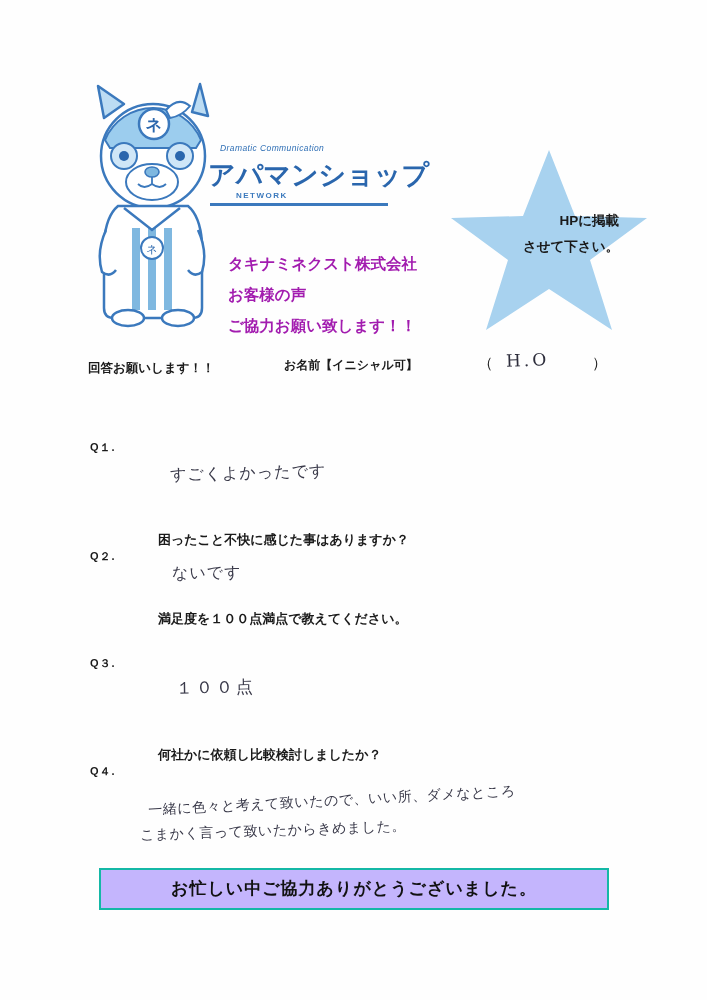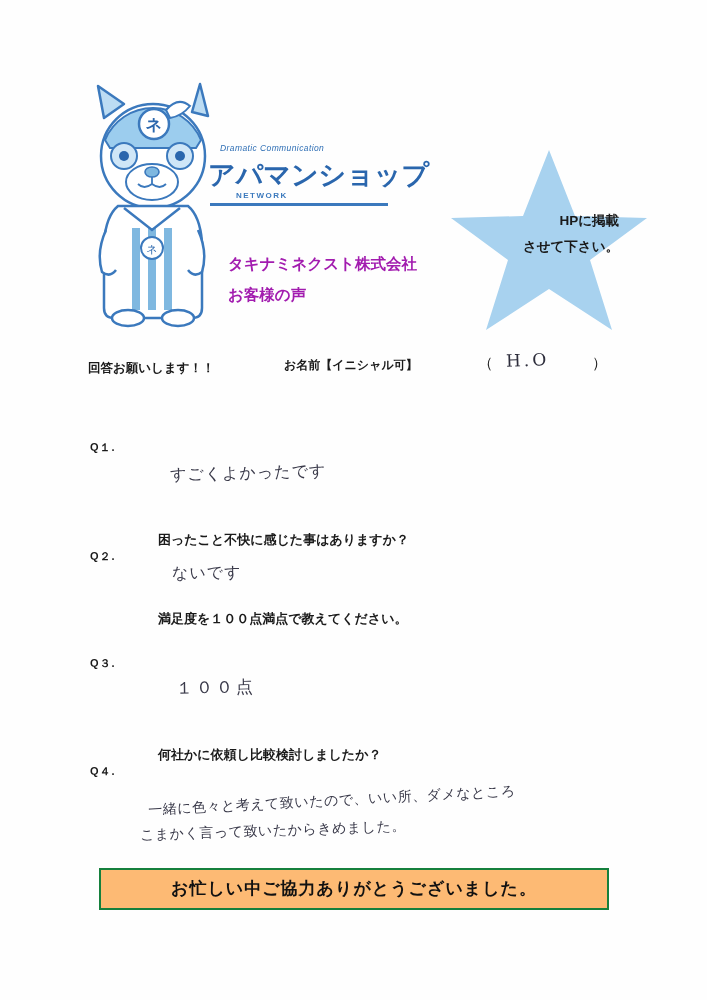--- a/index.html
+++ b/index.html
@@ -216,22 +216,22 @@
     transform: rotate(-2deg);
   }
 
   
   .footer-box {
     position: absolute;
     left: 99px;
     top: 868px;
     width: 510px;
     height: 42px;
-    border: 2px solid #15803d;
-    background: #fdba74;
+    border: 2px solid #14b8a6;
+    background: #c4b5fd;
     box-sizing: border-box;
   }
   .footer-text {
     position: absolute;
     left: 0; top: 0;
     width: 506px;
     height: 38px;
     line-height: 38px;
     text-align: center;
     font-size: 17px;
@@ -301,20 +301,21 @@
     </svg>
     <div class="star-text">
       <div>HPに掲載</div>
       <div>させて下さい。</div>
     </div>
   </div>
 
   <div class="company-block">
     <div>タキナミネクスト株式会社</div>
     <div>お客様の声</div>
+    <div>ご協力お願い致します！！</div>
   </div>
 
   <div class="answer-request">回答お願いします！！</div>
   <div class="name-label">お名前【イニシャル可】</div>
   <div class="name-paren-l">（</div>
   <div class="name-paren-r">）</div>
   <div class="name-value">H.O</div>
 
   <div class="q-num q1-num">Q１.</div>
   <div class="handwritten a1">すごくよかったです</div>

